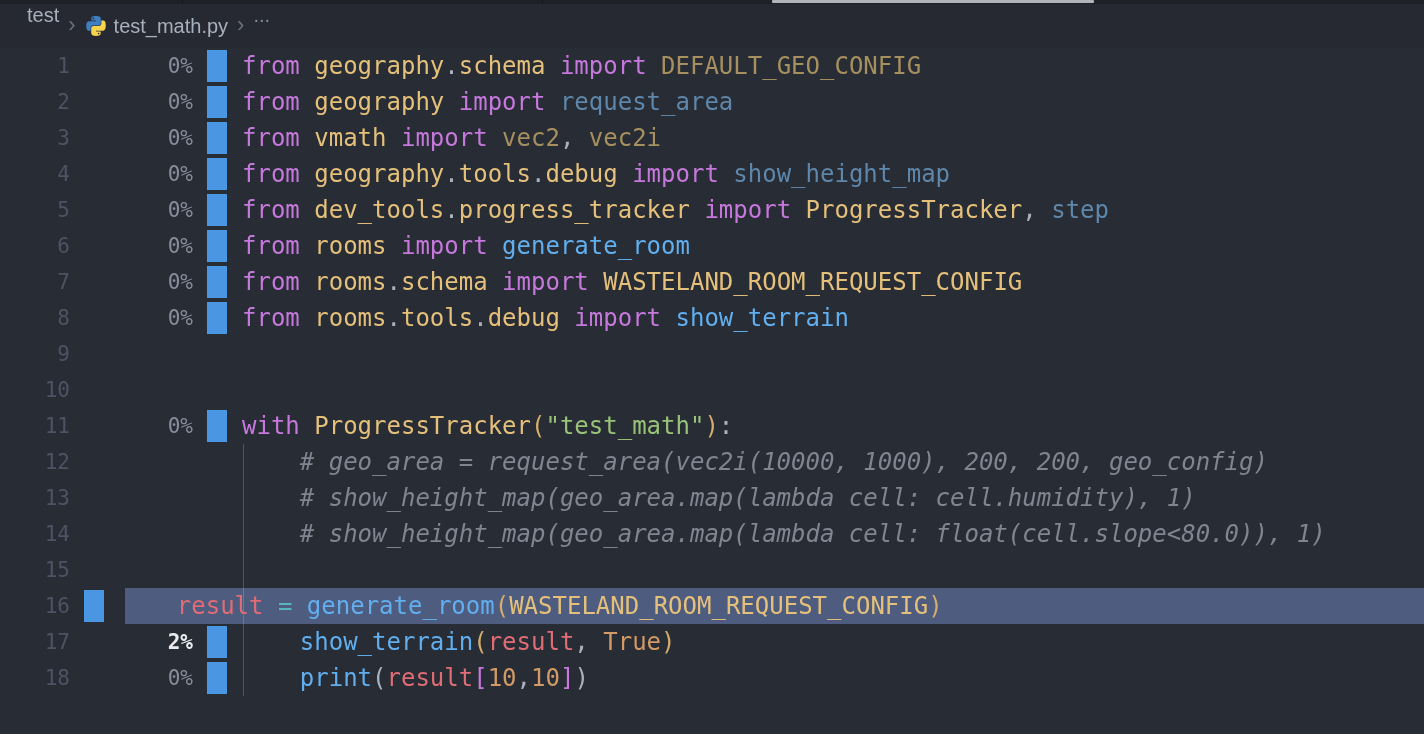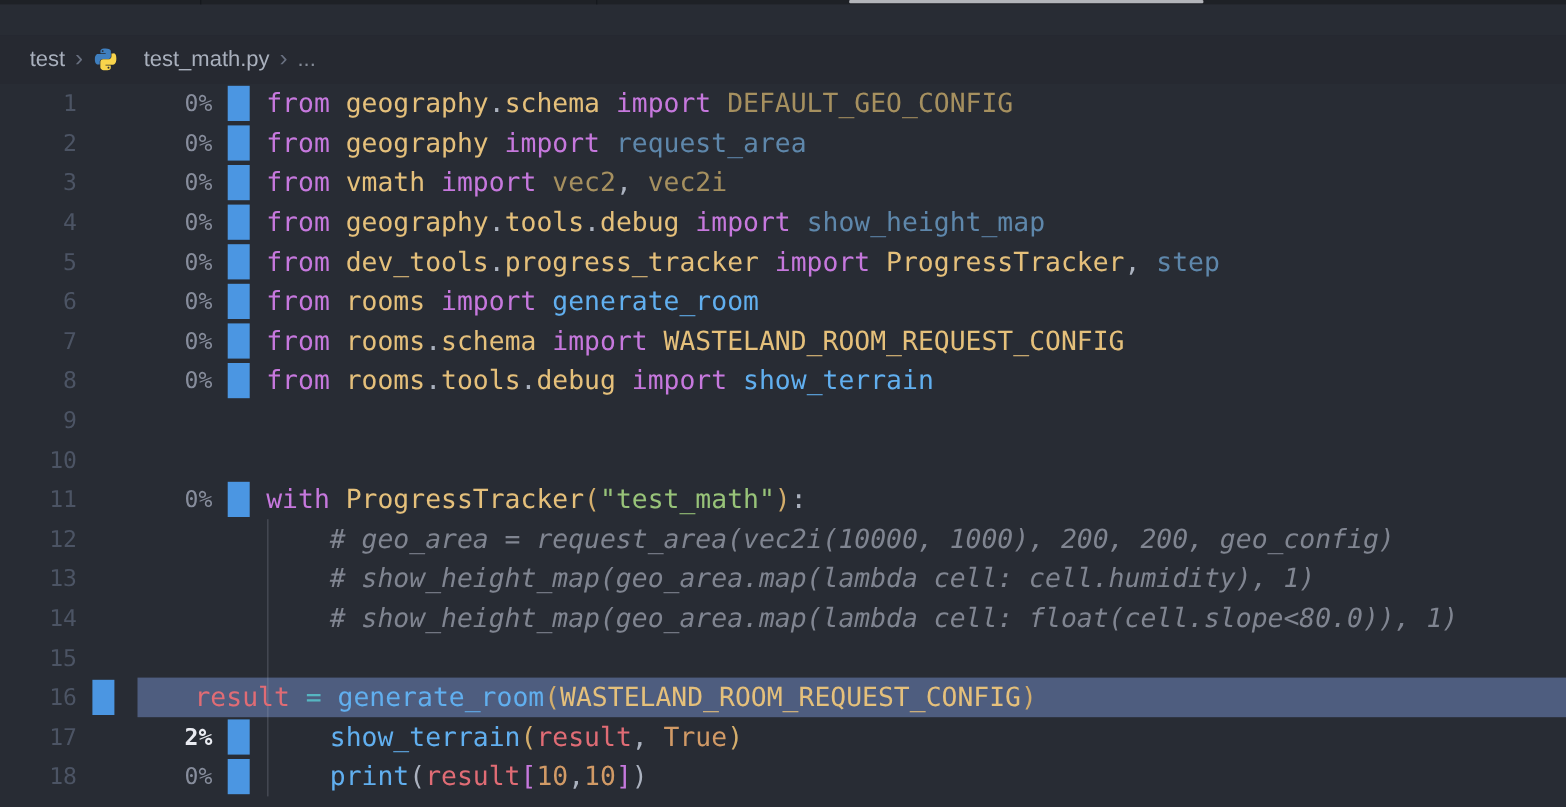--- a/index.html
+++ b/index.html
@@ -8,26 +8,26 @@
     background:var(--bg,#282c34);
     font-family:"Liberation Sans",sans-serif;
     position:relative;
   }
   
   .top-strip{position:relative;height:4px;background:var(--strip-bg,#1e2126);}
   .top-strip .sep{position:absolute;top:0;width:1px;height:4px;background:#14171c;}
   .top-scrollbar{position:absolute;top:0;left:772px;width:322px;height:3px;background:#b3b5ba;border-radius:1px;}
   
   .breadcrumb{
-    height:44px;display:flex;align-items:center;
+    height:44px;display:flex;
     padding-left:27px;background:var(--crumb-bg,#262931);
-    font-size:20px;color:#a9b0bd;gap:9px;white-space:nowrap;margin-top:28px;
+    font-size:20px;color:#a9b0bd;gap:9px;white-space:nowrap;
   }
   .breadcrumb .sep{color:#697080;font-size:22px;line-height:44px;transform:translateY(-1px);}
-  .breadcrumb .file{display:flex;align-items:center;gap:24px;}
+  .breadcrumb .file{display:flex;align-items:center;gap:7px;}
   .breadcrumb .dots{color:#848a96;}
   .crumb{cursor:pointer;}
   .py-icon{width:22px;height:22px;display:inline-block;}
   
   .editor{position:relative;}
   .row{position:relative;height:36px;display:flex;}
   .hl-bar{position:absolute;left:125px;right:0;top:0;bottom:0;background:var(--hl,#4e5d7f);z-index:0;}
   .ln{width:70px;text-align:right;font:21px/36px "DejaVu Sans Mono","Liberation Mono",monospace;color:var(--lnum,#4c5464);z-index:2;}
   .cov{width:123px;text-align:right;font:21px/36px "DejaVu Sans Mono","Liberation Mono",monospace;color:var(--cov-dim,#878d9c);z-index:2;}
   .cov.bright{color:var(--cov-bright,#e9ebf1);font-weight:bold;}

